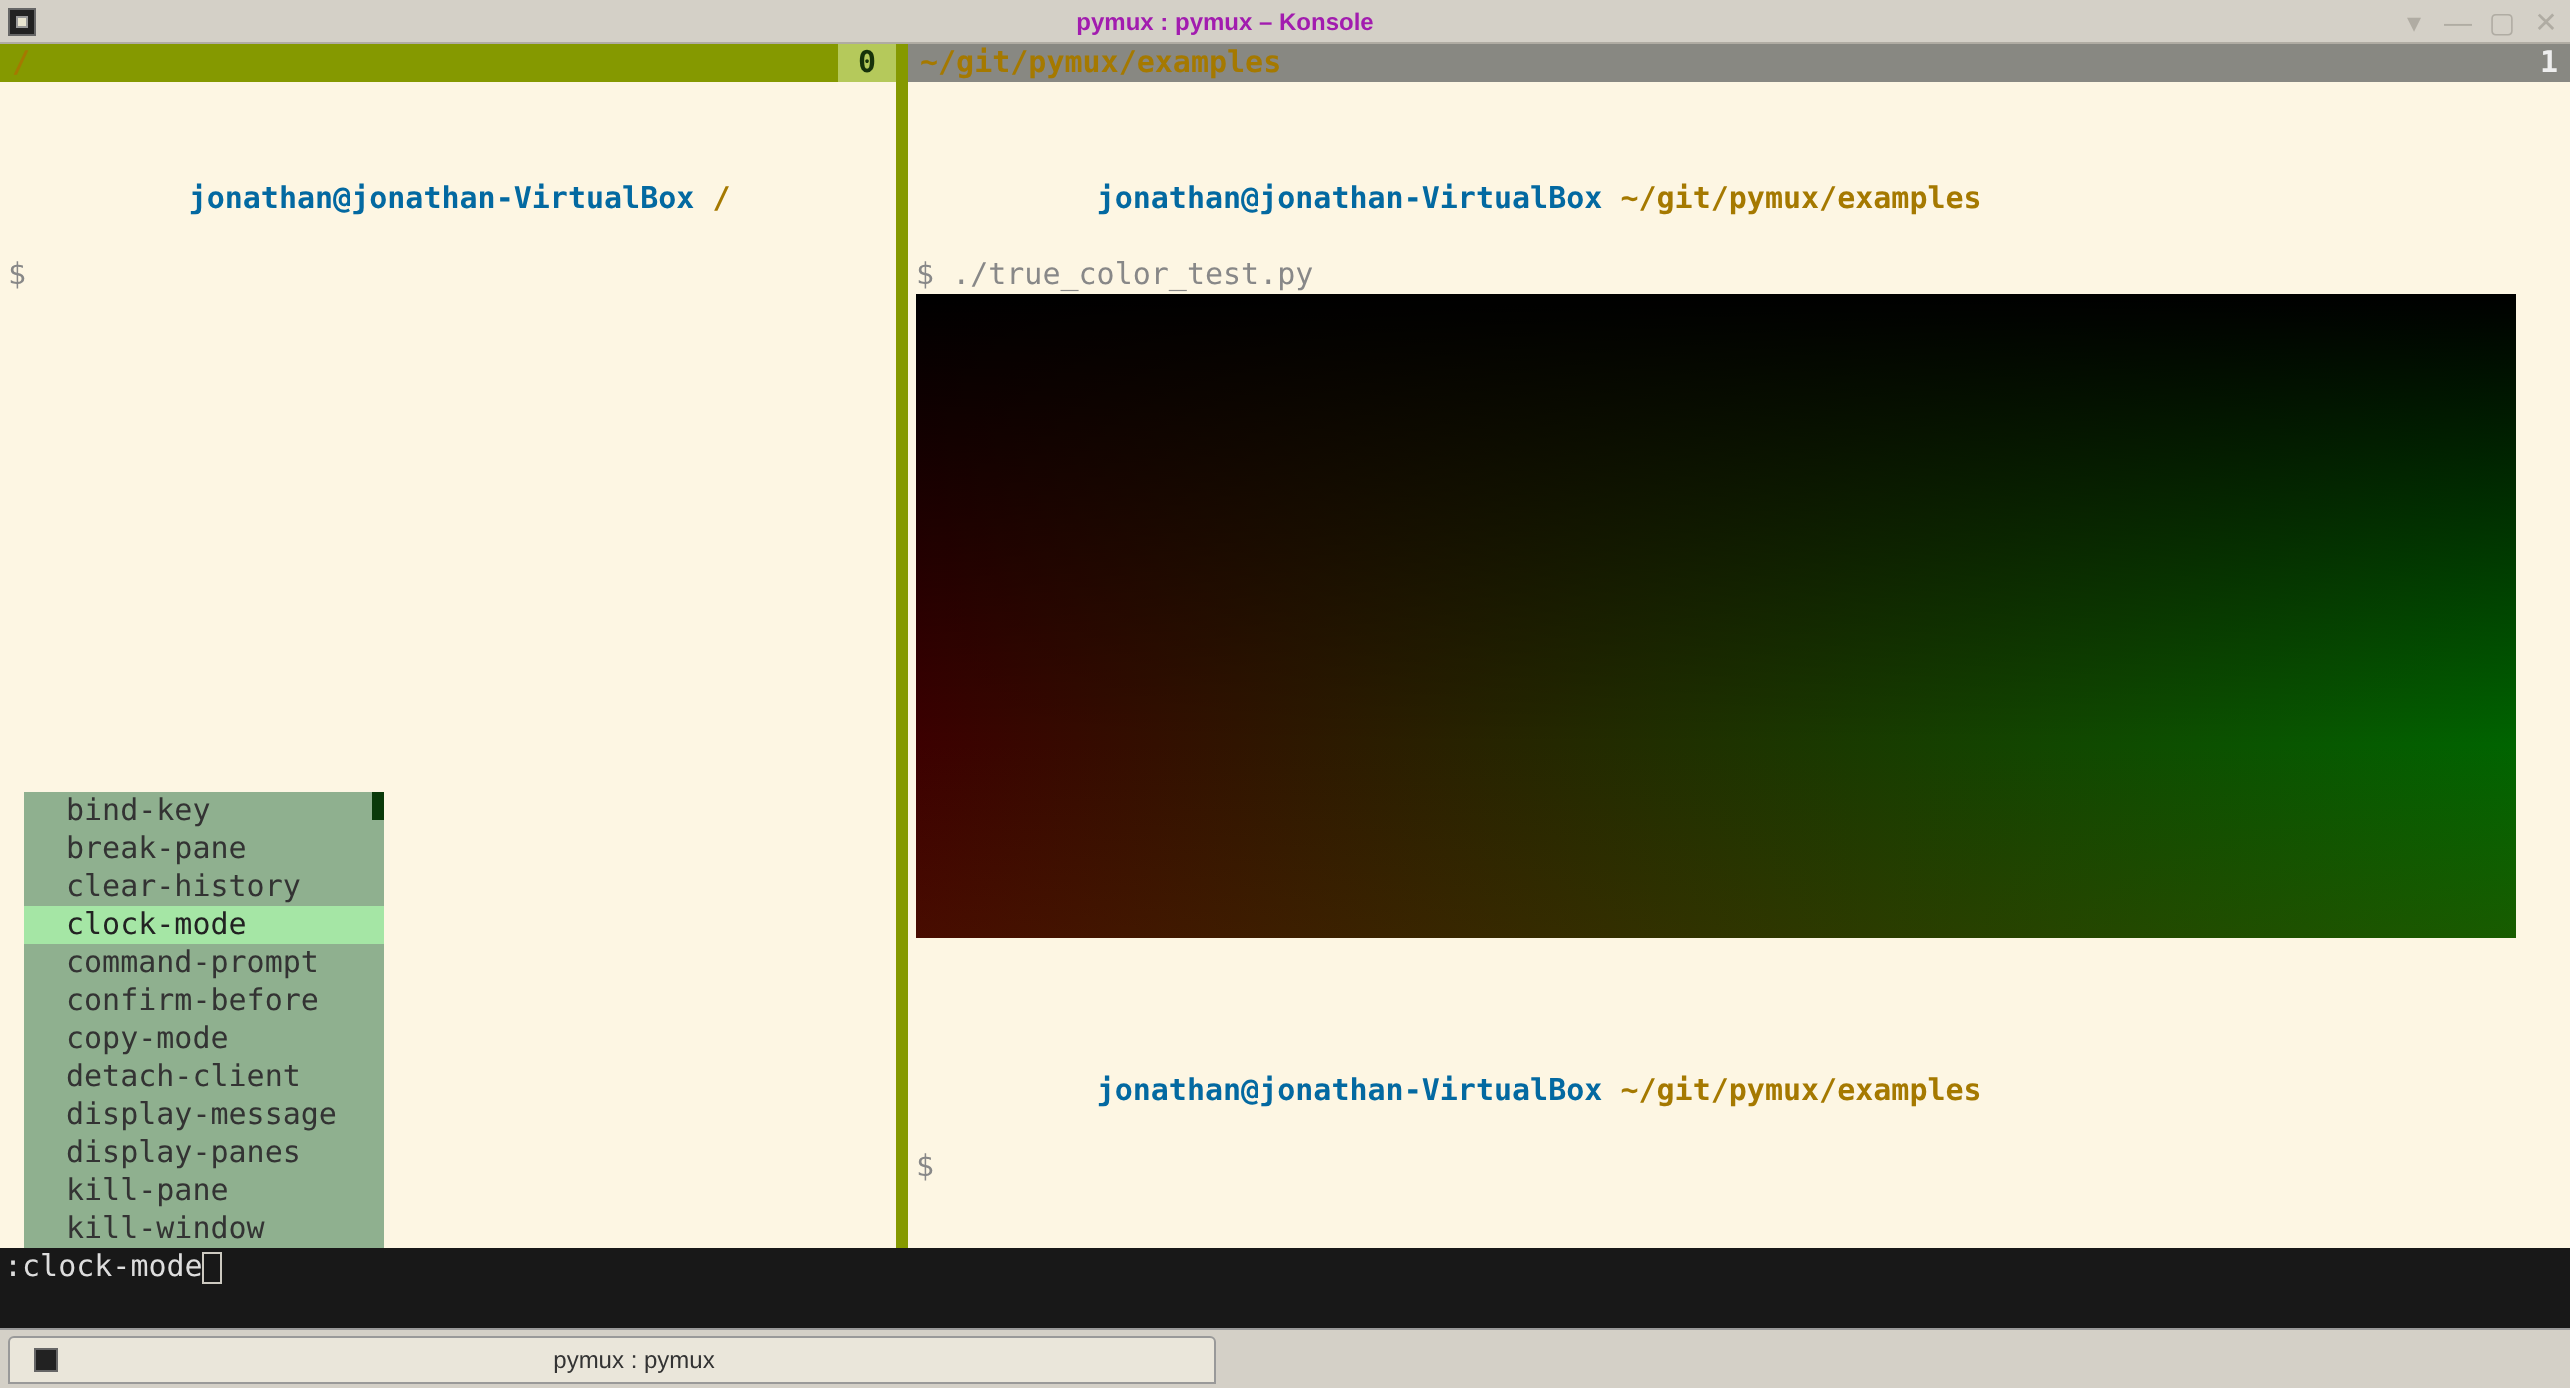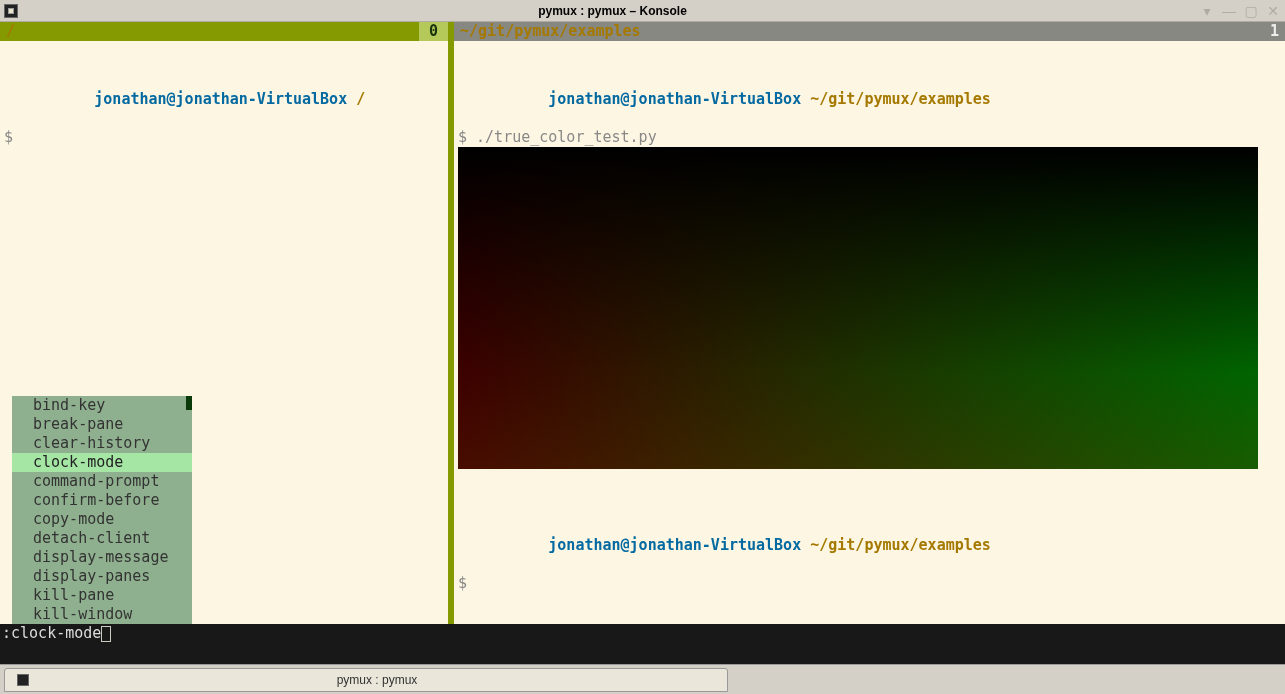--- a/index.html
+++ b/index.html
@@ -11,21 +11,21 @@
   overflow: hidden;
 }
 .titlebar {
   height: 22px; background: #d4d0c7;
   display: flex; align-items: center;
   padding: 0 4px;
   border-bottom: 1px solid #b0aca3;
 }
 .titlebar-icon { width: 14px; height: 14px; background: #222; margin-right: 8px; border: 1px solid #666;}
 .titlebar-icon-inner{ width:6px;height:6px;background:#e8e4d0;margin:3px;border:1px solid #999;}
-.titlebar-title { flex: 1; text-align: center; font-family: sans-serif; font-size: 12px; color: #000000; font-weight:bold;}
+.titlebar-title { flex: 1; text-align: center; font-family: sans-serif; font-size: 12px; color: #a21caf; font-weight:bold;}
 .win-controls { display: flex; gap: 6px; font-family: sans-serif; font-size: 14px; color: #b0aca3;}
 .win-ctrl { width: 16px; text-align: center; cursor: pointer; }
 
 .term-area {
   background: #181818;
   width: 100%;
   height: calc(100% - 22px - 30px);
   font-family: "DejaVu Sans Mono", "Liberation Mono", monospace;
   color: #888;
   line-height: 19px;
@@ -114,21 +114,21 @@
 .tab-bar {
   height: 30px; display: flex; align-items: center;
   background: #d4d0c7; border-top: 1px solid #999;
   padding: 2px 4px;
 }
 .tab {
   background: #eae6da;
   border: 1px solid #999;
   border-radius: 3px 3px 0 0;
   padding: 4px 12px;
-  width: 724px;
+  width: 604px;
   text-align: center;
   font-family: sans-serif;
   font-size: 12px;
   color: #333;
   display:flex;align-items:center;gap:10px;
 }
 .tab-icon{ width:12px;height:12px;background:#222;border:1px solid #666;}
 .tab-label{flex:1;}
 </style>
 </head>

